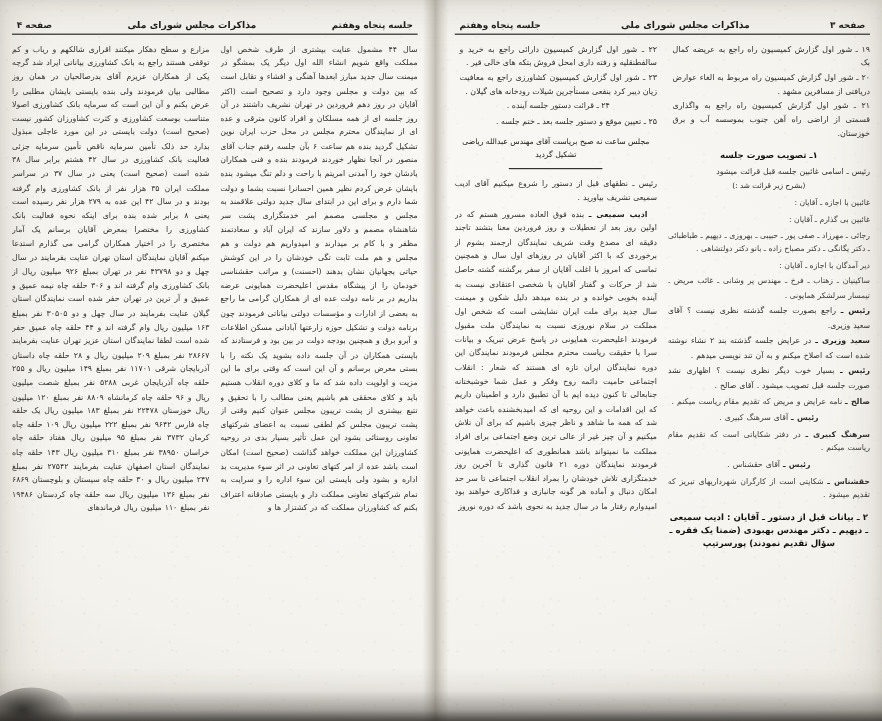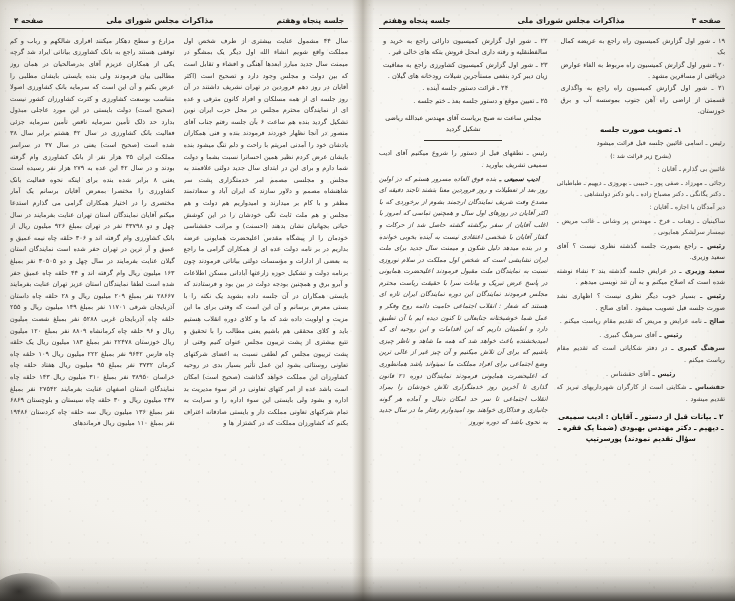--- a/index.html
+++ b/index.html
@@ -138,21 +138,21 @@
   .para {
     font-size: 6.5px;
     line-height: 11.6px;
     color: #201e1a;
     text-align: justify;
     text-justify: inter-word;
     margin: 0 0 2px 0;
     word-spacing: .4px;
     filter: blur(.18px);
   }
-  .para.indent { text-indent: 8px; font-style: italic; }
+  .para.indent { text-indent: 8px; }
 
   
   .agenda-item {
     font-size: 6.6px;
     line-height: 11.4px;
     color: #1c1a17;
     text-align: justify;
     margin: 0 0 1px 4px;
     filter: blur(.16px);
   }
@@ -235,20 +235,21 @@
 
           <p class="agenda-item ink-a">۱۹ ـ شور اول گزارش کمیسیون راه راجع به عریضه کمال بک</p>
           <p class="agenda-item ink-a">۲۰ ـ شور اول گزارش کمیسیون راه مربوط به الغاء عوارض دریافتی از مسافرین مشهد .</p>
           <p class="agenda-item ink-a">۲۱ ـ شور اول گزارش کمیسیون راه راجع به واگذاری قسمتی از اراضی راه آهن جنوب بموسسه آب و برق خوزستان.</p>
 
           <div class="section-head">۱ـ تصویب صورت جلسه</div>
 
           <p class="para ink-a">رئیس ـ اسامی غائبین جلسه قبل قرائت میشود</p>
           <p class="small-center">(بشرح زیر قرائت شد :)</p>
 
+          <p class="roster ink-b">غائبین با اجازه ـ آقایان :</p>
 
           <p class="roster ink-b">غائبین بی گذارم ـ آقایان :</p>
           <p class="roster ink-b">رجائی ـ مهرزاد ـ صفی پور ـ حبیبی ـ بهروزی ـ دیهیم ـ طباطبائی ـ دکتر یگانگی ـ دکتر مصباح زاده ـ بانو دکتر دولتشاهی .</p>
 
           <p class="roster ink-b">دیر آمدگان با اجازه ـ آقایان :</p>
           <p class="roster ink-b">ساکینیان ـ زهتاب ـ فرخ ـ مهندس پر وشانی ـ غائب مریض ـ تیمسار سرلشکر همایونی .</p>
 
           <p class="para speech ink-a">
             <span class="speaker">رئیس ـ</span>
             <span class="body-text">راجع بصورت جلسه گذشته نظری نیست ؟ آقای سعید وزیری.</span>

